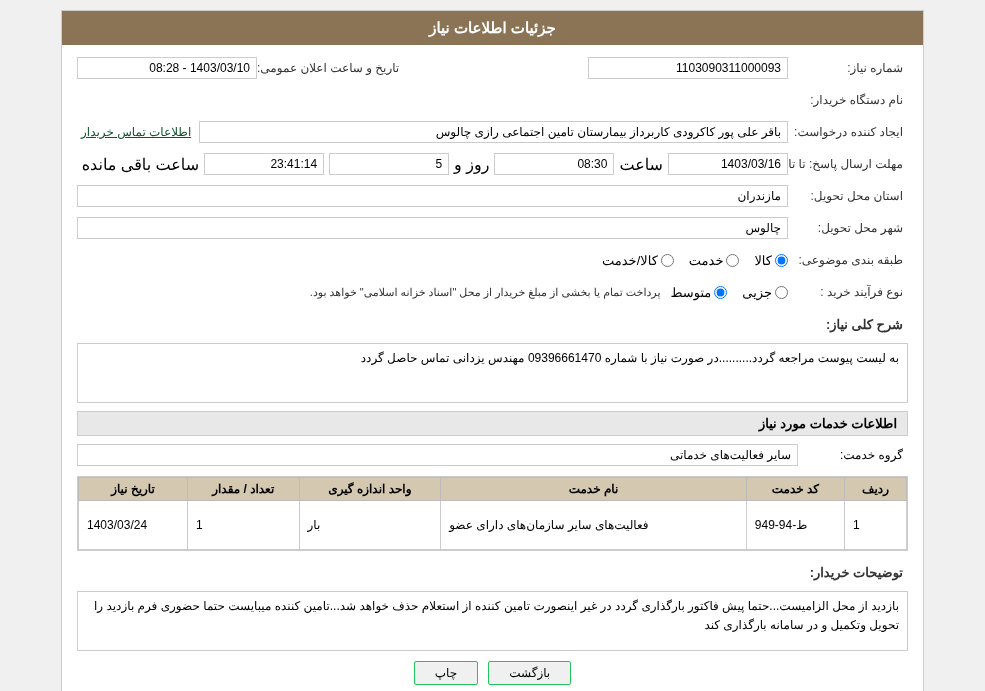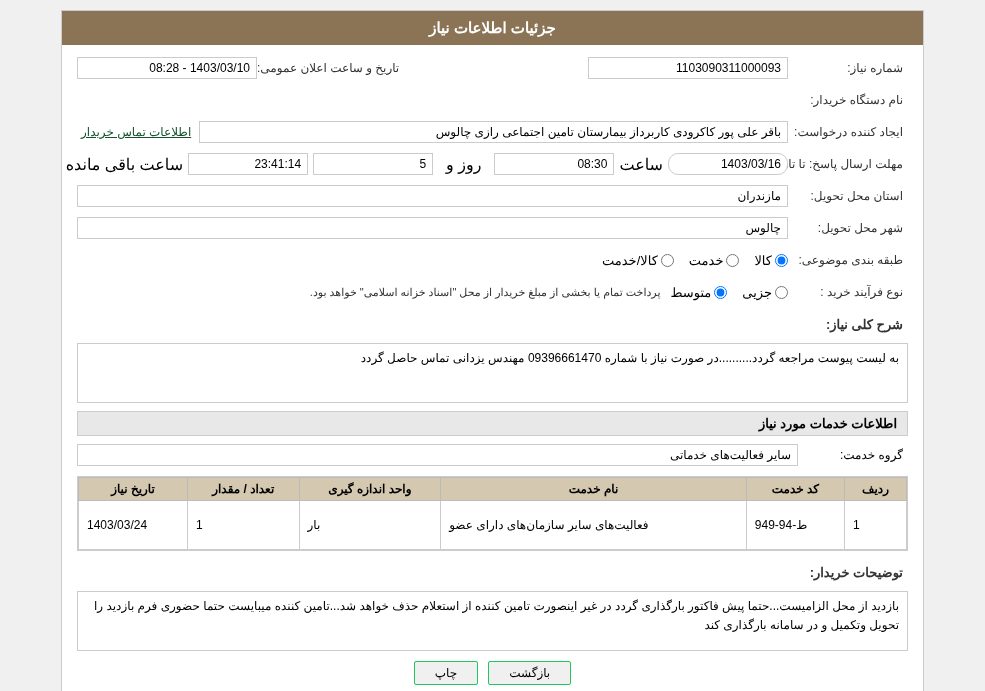--- a/index.html
+++ b/index.html
@@ -48,21 +48,21 @@
       border: 1px solid #ccc;
       background: #fff;
       padding: 2px 6px;
       min-height: 22px;
       min-width: 120px;
       font-size: 12px;
       display: flex;
       align-items: center;
     }
     .value-box.wide { flex: 1; }
-    .value-box.small { width: 100px; border-radius: 10px; }
+    .value-box.small { width: 100px; }
     .link-text {
       color: #14532d;
       text-decoration: underline;
       cursor: pointer;
       font-size: 12px;
     }
     .section-title {
       background: #e8e8e8;
       border: 1px solid #ccc;
       padding: 4px 10px;
@@ -172,21 +172,21 @@
       <span class="label">ایجاد کننده درخواست:</span>
       <div class="value-box" style="flex:1;">باقر علی پور کاکرودی کاربرداز بیمارستان تامین اجتماعی رازی چالوس</div>
       <span style="margin-right:8px; margin-left:4px;" class="link-text">اطلاعات تماس خریدار</span>
     </div>
 
     <div class="row">
       <span class="label">مهلت ارسال پاسخ: تا تاریخ:</span>
       <div class="value-box small">1403/03/16</div>
       <span class="small-label" style="margin:0 5px;text-align:right;">ساعت</span>
       <div class="value-box" style="width:70px;">08:30</div>
-      <span class="small-label" style="margin:0 13px;">روز و</span>
+      <span class="small-label" style="margin:0 5px;">روز و</span>
       <div class="value-box" style="width:40px;">5</div>
       <div class="value-box" style="width:85px;margin-right:5px;">23:41:14</div>
       <span class="small-label" style="margin:0 5px;">ساعت باقی مانده</span>
     </div>
 
     <div class="row">
       <span class="label">استان محل تحویل:</span>
       <div class="value-box wide">مازندران</div>
     </div>
 

